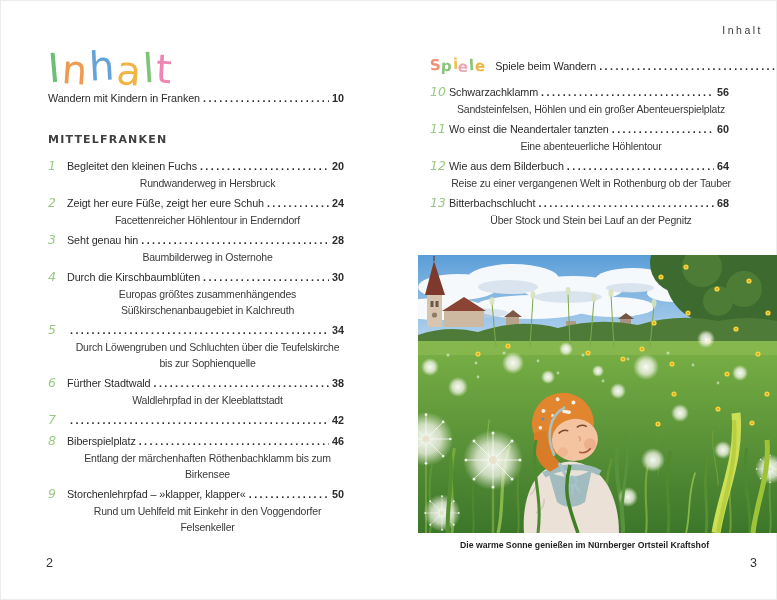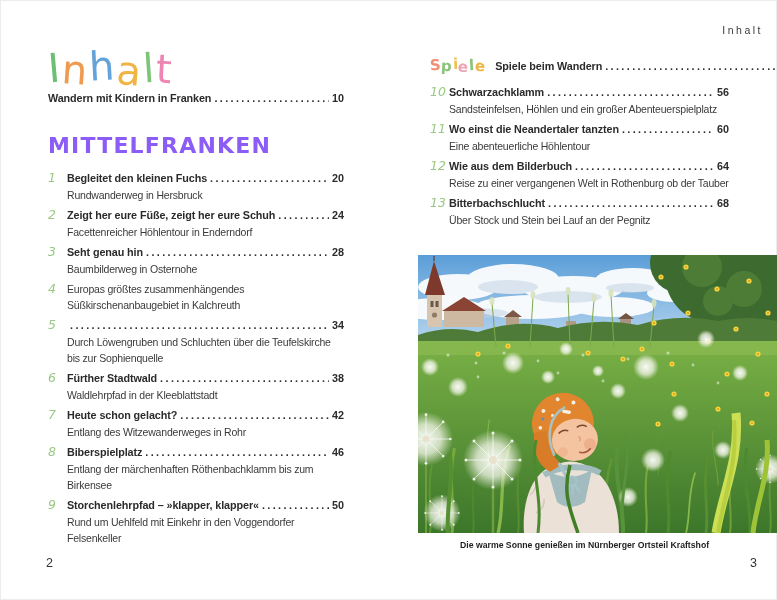--- a/index.html
+++ b/index.html
@@ -8,31 +8,31 @@
     font-family:"Liberation Sans",sans-serif;color:#2b2b2b;
     box-shadow:inset 0 0 0 1px #ececec;
   }
   .running-header{position:absolute;top:24px;right:14px;font-size:10.5px;letter-spacing:2.5px;color:#3a3a3a;}
   .page-left{position:absolute;left:48px;top:0;width:300px;}
   .page-right{position:absolute;left:430px;top:0;width:303px;}
   .big-title{margin:46px 0 0 0;font-family:"DejaVu Sans",sans-serif;font-size:40px;font-weight:400;line-height:1.1;letter-spacing:2px;}
   .clr-letter{display:inline-block;}
   .intro-row{}
   .toc-row{display:flex;align-items:baseline;width:100%;line-height:17px;}
-  .etitle{font-weight:700;font-size:10.8px;white-space:nowrap;letter-spacing:-0.1px;}
+  .etitle{font-weight:400;font-size:10.8px;white-space:nowrap;letter-spacing:-0.1px;}
   .leader{flex:1;min-width:6px;overflow:hidden;white-space:nowrap;margin:0 3px;font-weight:700;font-size:10.8px;letter-spacing:2.4px;color:#2b2b2b;}
   .leader::after{content:"..............................................................................";}
   .pg{font-weight:700;font-size:10.8px;min-width:16px;text-align:left;}
-  .section{margin:26px 0 0 0;font-family:"DejaVu Sans",sans-serif;font-size:22px;font-weight:700;color:#8b5cf6;letter-spacing:1.2px;}
+  .section{margin:26px 0 0 0;font-family:"DejaVu Sans",sans-serif;font-size:11px;font-weight:700;color:#404040;letter-spacing:1.2px;}
   #left-list{margin-top:12px;}
   #right-list{margin-top:9px;}
   .toc-entry{display:flex;margin-bottom:4px;}
   .num{flex:0 0 19px;width:19px;color:#9cc885;font-size:12.5px;font-style:italic;font-family:"DejaVu Sans",sans-serif;line-height:16px;}
   .entry-body{flex:1;min-width:0;}
-  .sub-line{font-size:10.5px;letter-spacing:-0.2px;color:#3a3a3a;line-height:16px;}
+  .sub-line{font-size:10.5px;letter-spacing:-0.2px;color:#3a3a3a;line-height:16px;text-align:center;}
   .spiele-row{margin-top:56px;display:flex;align-items:baseline;}
   .spiele-word{font-family:"DejaVu Sans",sans-serif;font-size:15px;font-weight:700;letter-spacing:.5px;margin-right:10px;white-space:nowrap;}
   .spiele-row .toc-row{flex:1;}
   .photo{position:absolute;left:418px;top:255px;width:359px;height:278px;margin:0;overflow:hidden;background:#6fa83c;}
   .caption{position:absolute;left:421px;top:540px;width:345px;font-size:8.7px;font-weight:700;color:#1e1e1e;padding-left:39px;}
   .pagenum{position:absolute;top:556px;font-size:12.5px;color:#333;}
   .pagenum-left{left:46px;}
   .pagenum-right{left:750px;}
 </style>
 </head>
@@ -90,20 +90,25 @@
       </div>
       <div class="subs">
             <div class="sub-line">Baumbilderweg in Osternohe</div>
           </div>
     </div>
   </div>
 
   <div class="toc-entry">
     <span class="num">4</span>
     <div class="entry-body">
+      <div class="toc-row">
+        <span class="etitle">Durch die Kirschbaumblüten</span>
+        <span class="leader"></span>
+        <span class="pg">30</span>
+      </div>
       <div class="subs">
             <div class="sub-line">Europas größtes zusammenhängendes</div>
             <div class="sub-line">Süßkirschenanbaugebiet in Kalchreuth</div>
           </div>
     </div>
   </div>
 
   <div class="toc-entry">
     <span class="num">5</span>
     <div class="entry-body">
@@ -129,27 +134,23 @@
       <div class="subs">
             <div class="sub-line">Waldlehrpfad in der Kleeblattstadt</div>
           </div>
     </div>
   </div>
 
   <div class="toc-entry">
     <span class="num">7</span>
     <div class="entry-body">
       <div class="toc-row">
-        <span class="etitle">Heute schon gelacht?</span>
         <span class="leader"></span>
         <span class="pg">42</span>
       </div>
-      <div class="subs">
-            <div class="sub-line">Entlang des Witzewanderweges in Rohr</div>
-          </div>
     </div>
   </div>
 
   <div class="toc-entry">
     <span class="num">8</span>
     <div class="entry-body">
       <div class="toc-row">
         <span class="etitle">Biberspielplatz</span>
         <span class="leader"></span>
         <span class="pg">46</span>

